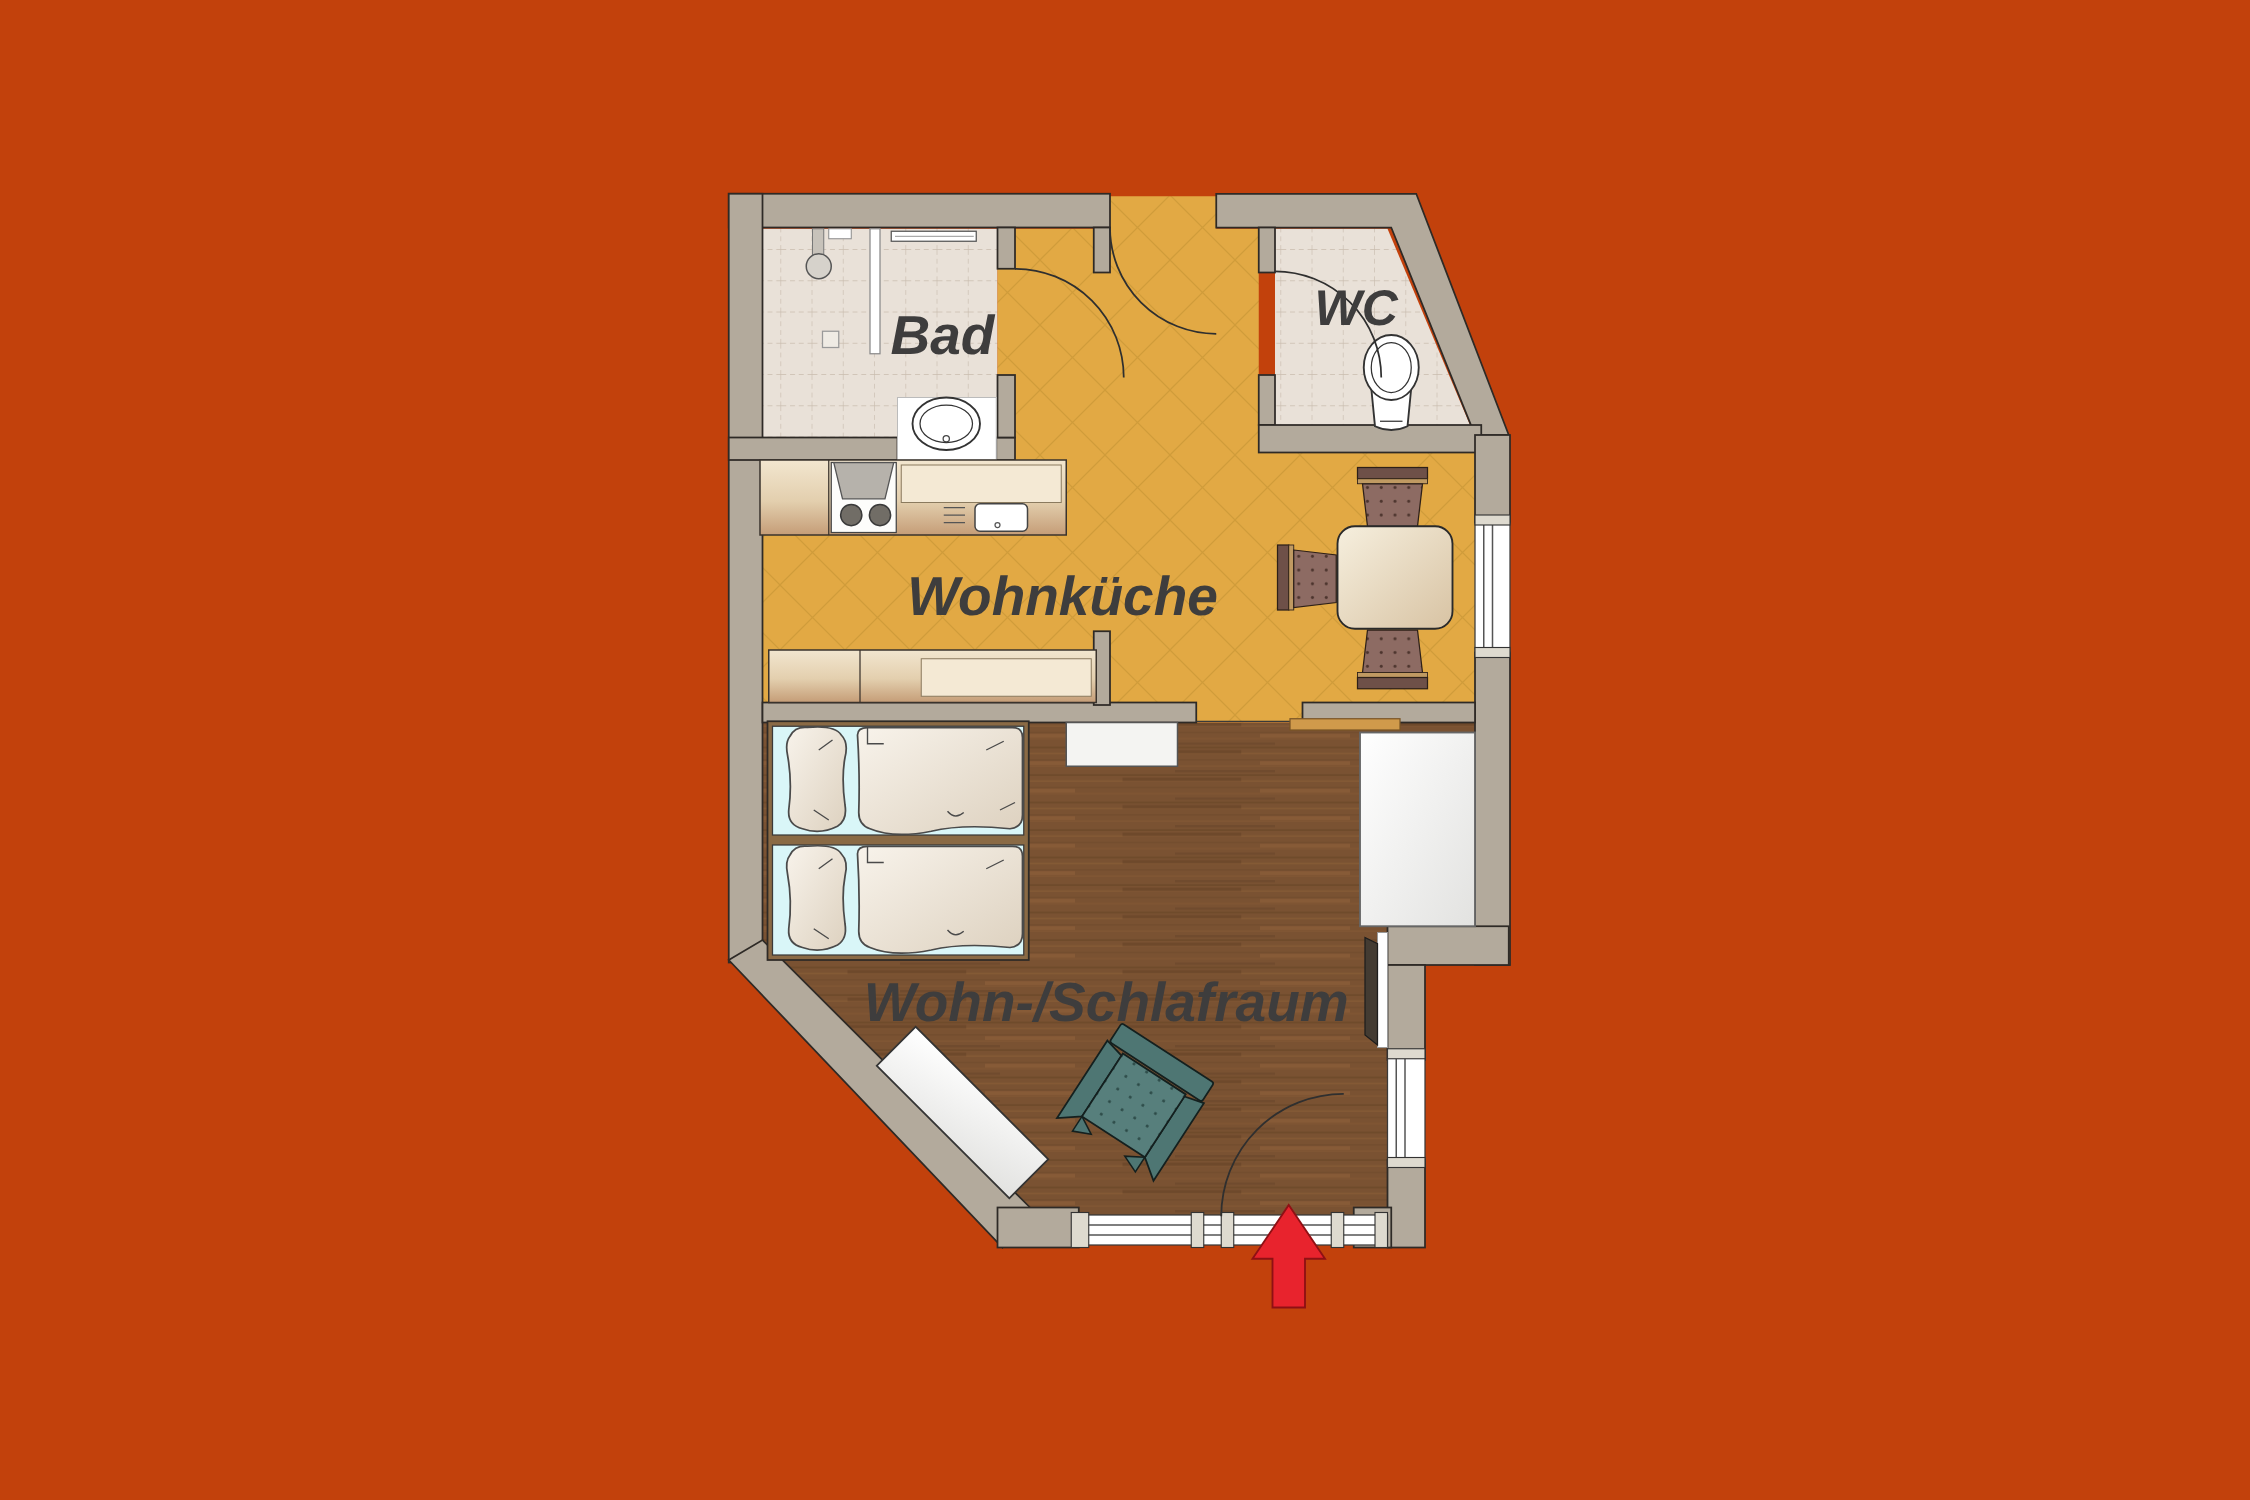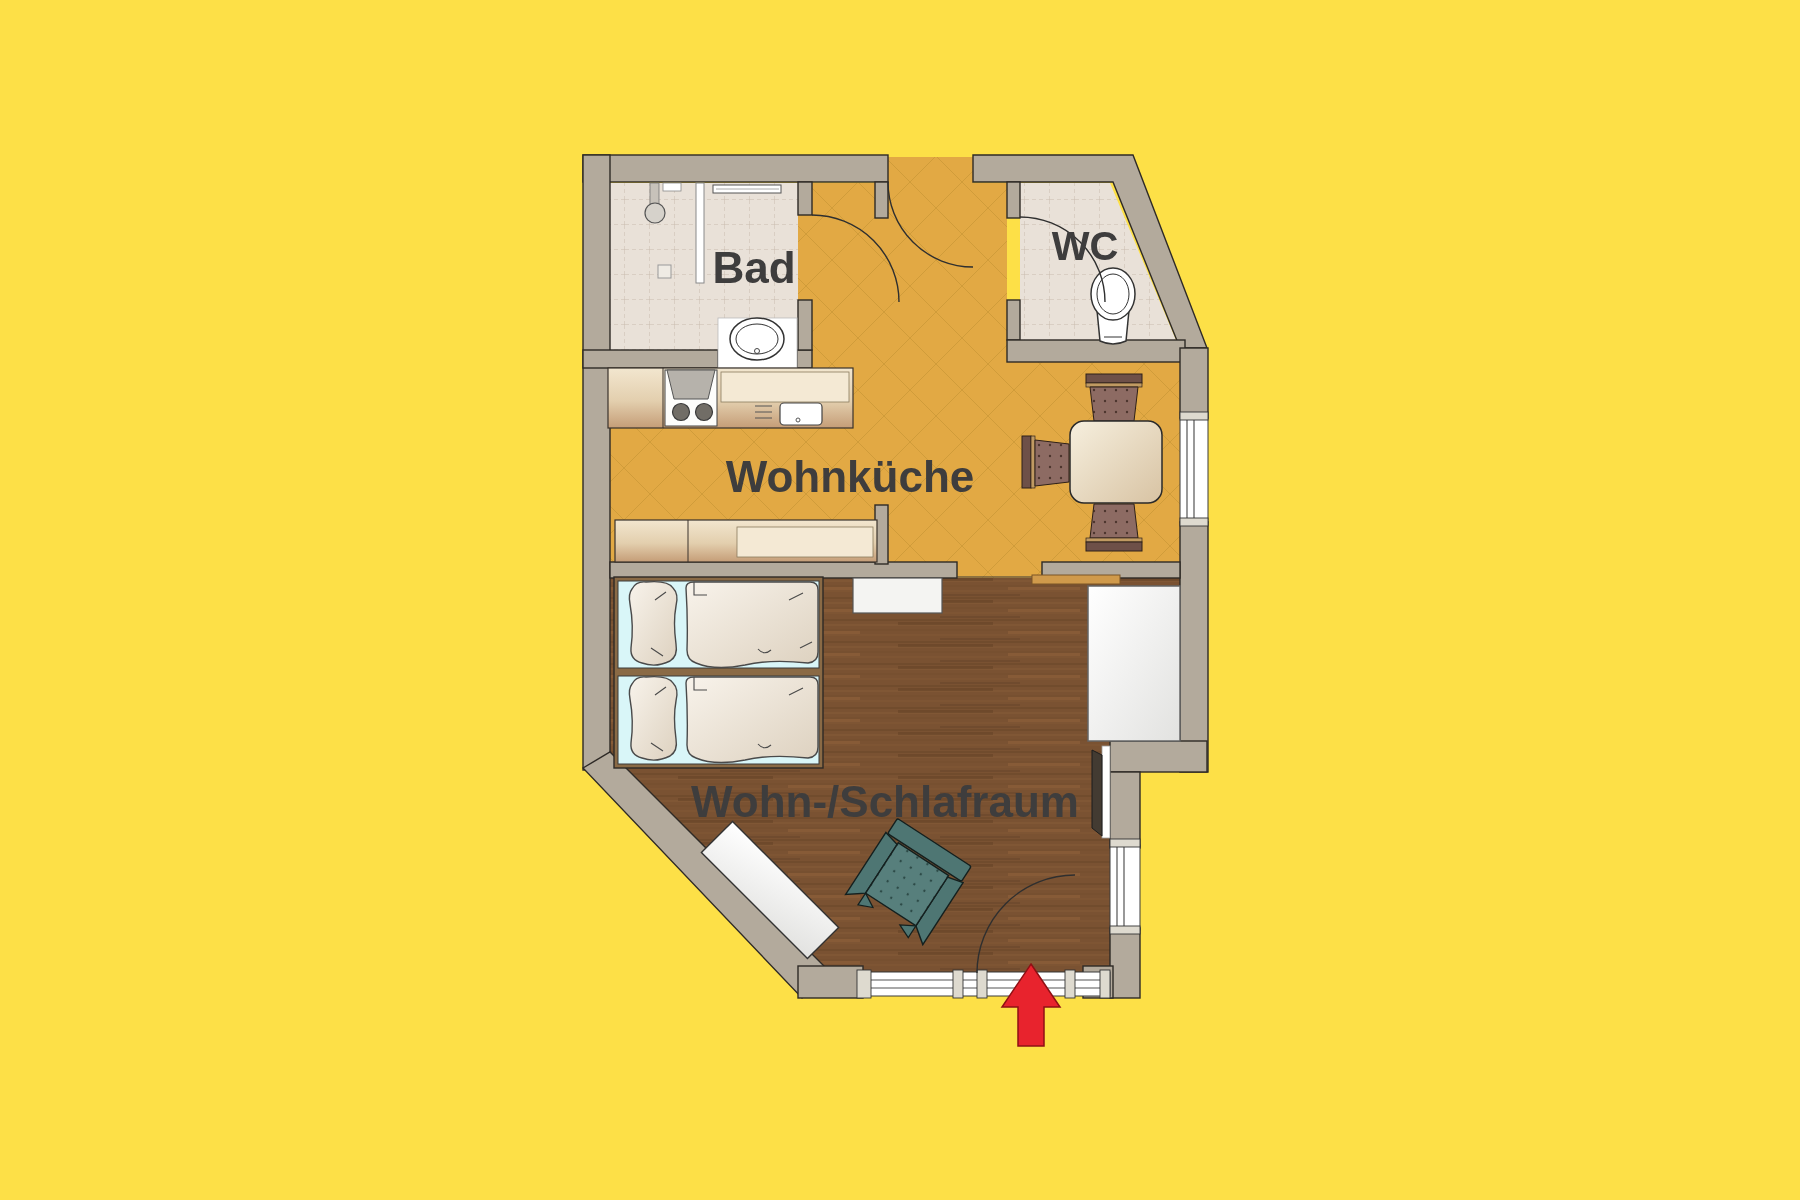--- a/index.html
+++ b/index.html
@@ -1,16 +1,16 @@
 <!DOCTYPE html>
 <html><head>
 <meta charset="utf-8">
 <style>
   html,body{margin:0;padding:0;background:#ffffff;}
-  .stage{position:relative;width:1800px;height:1200px;background:#fde047;overflow:hidden;}
+  .stage{position:relative;width:1800px;height:1200px;background:#c2410c;overflow:hidden;font-style:italic;}
   svg{display:block;}
   text.room-label{font-family:"Liberation Sans",sans-serif;font-weight:bold;fill:#3e3d3d;}
 </style>
 </head>
 <body>
 
 <div class="stage">
 <svg width="1800" height="1200" viewBox="0 0 1800 1200">
   <defs>
     <pattern id="pTile" width="25" height="25" patternUnits="userSpaceOnUse">

